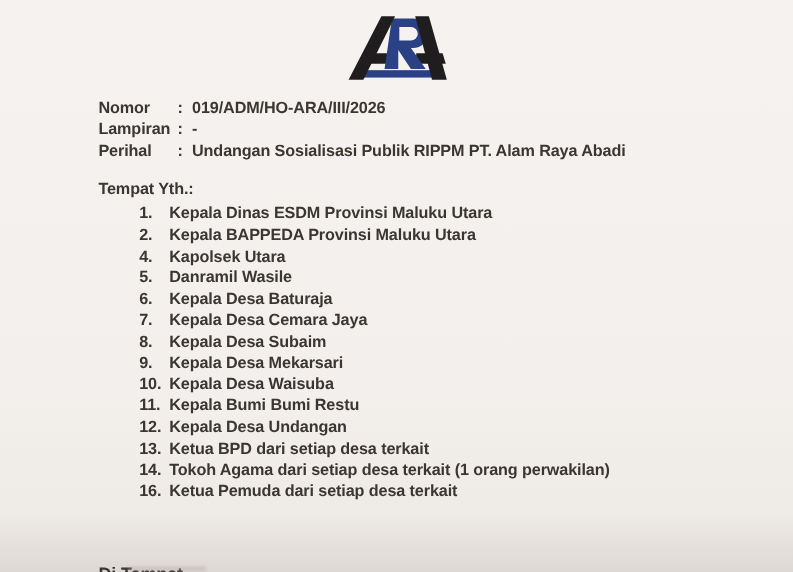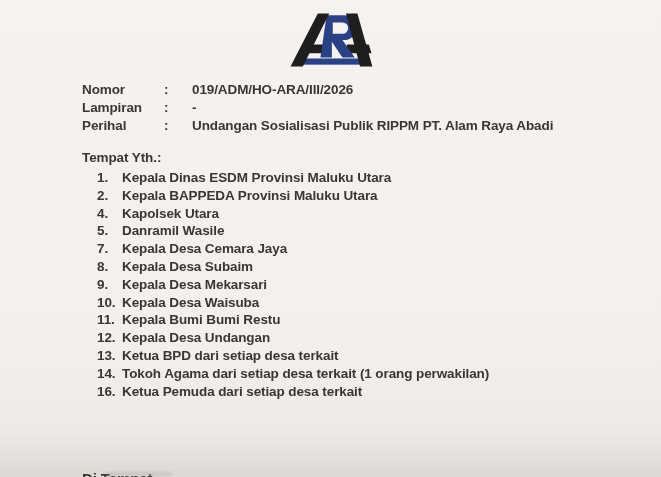--- a/index.html
+++ b/index.html
@@ -15,29 +15,29 @@
   }
   .logo-wrap {
     position:absolute; top:11px; left:50%;
     transform:translateX(-50%);
     width:88px; height:58px;
   }
   .meta {
     position:absolute; left:82px; top:81px;
     font-size:13.5px; line-height:18px;
   }
-  .meta-row { display:flex;gap:16px; }
+  .meta-row { display:flex; }
   .meta-label { width:66px; }
   .meta-sep { width:12px; }
   .kepada {
     position:absolute; left:82px; top:150px;
     font-size:13.5px;
   }
   .recipient-list {
-    position:absolute; left:97px; top:169px;
+    position:absolute; left:116px; top:169px;
     margin:0; padding:0; list-style:none;
     font-size:13.5px; line-height:17.8px;
   }
   .num { display:inline-block; min-width:25px; }
   .closing {
     position:absolute; left:82px; top:470px;
     font-size:15px;
   }
   .smudge {
     position:absolute; left:106px; top:472px;
@@ -87,20 +87,21 @@
       </div>
     </div>
 
   <div class="kepada">Tempat Yth.:</div>
 
   <ol class="recipient-list" id="recipients">
       <li><span class="num">1.</span><span>Kepala Dinas ESDM Provinsi Maluku Utara</span></li>
       <li><span class="num">2.</span><span>Kepala BAPPEDA Provinsi Maluku Utara</span></li>
       <li><span class="num">4.</span><span>Kapolsek Utara</span></li>
       <li><span class="num">5.</span><span>Danramil Wasile</span></li>
+      <li><span class="num">6.</span><span>Kepala Desa Baturaja</span></li>
       <li><span class="num">7.</span><span>Kepala Desa Cemara Jaya</span></li>
       <li><span class="num">8.</span><span>Kepala Desa Subaim</span></li>
       <li><span class="num">9.</span><span>Kepala Desa Mekarsari</span></li>
       <li><span class="num">10.</span><span>Kepala Desa Waisuba</span></li>
       <li><span class="num">11.</span><span>Kepala Bumi Bumi Restu</span></li>
       <li><span class="num">12.</span><span>Kepala Desa Undangan</span></li>
       <li><span class="num">13.</span><span>Ketua BPD dari setiap desa terkait</span></li>
       <li><span class="num">14.</span><span>Tokoh Agama dari setiap desa terkait (1 orang perwakilan)</span></li>
       <li><span class="num">16.</span><span>Ketua Pemuda dari setiap desa terkait</span></li>
     </ol>

